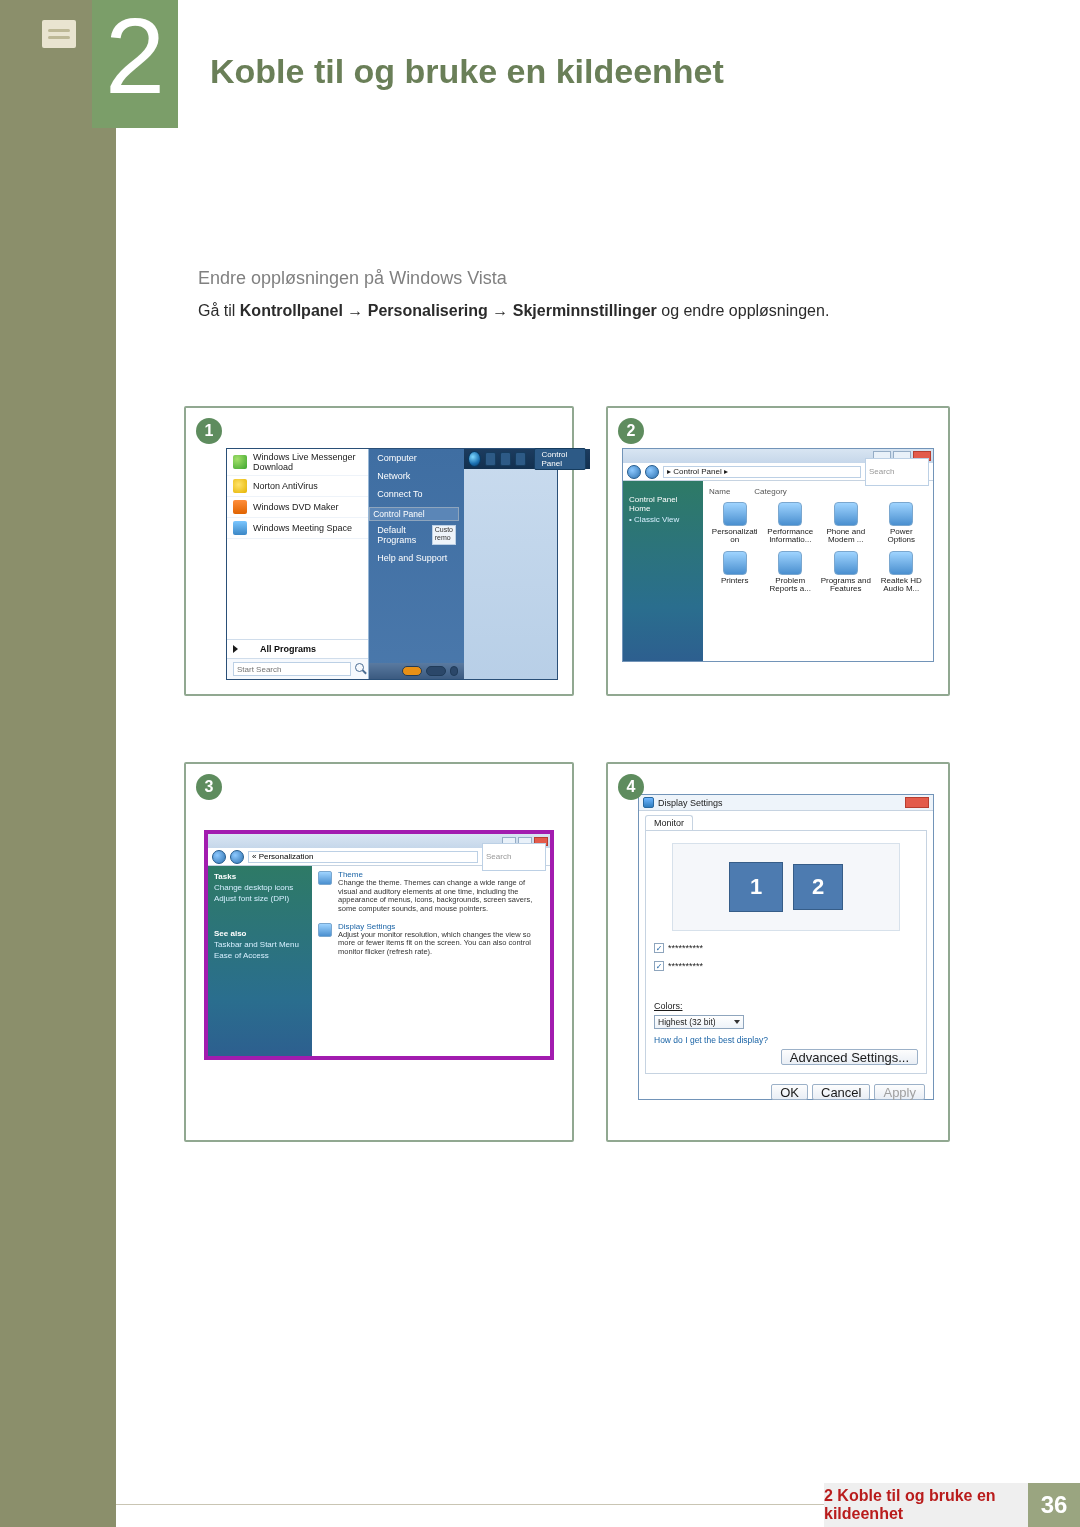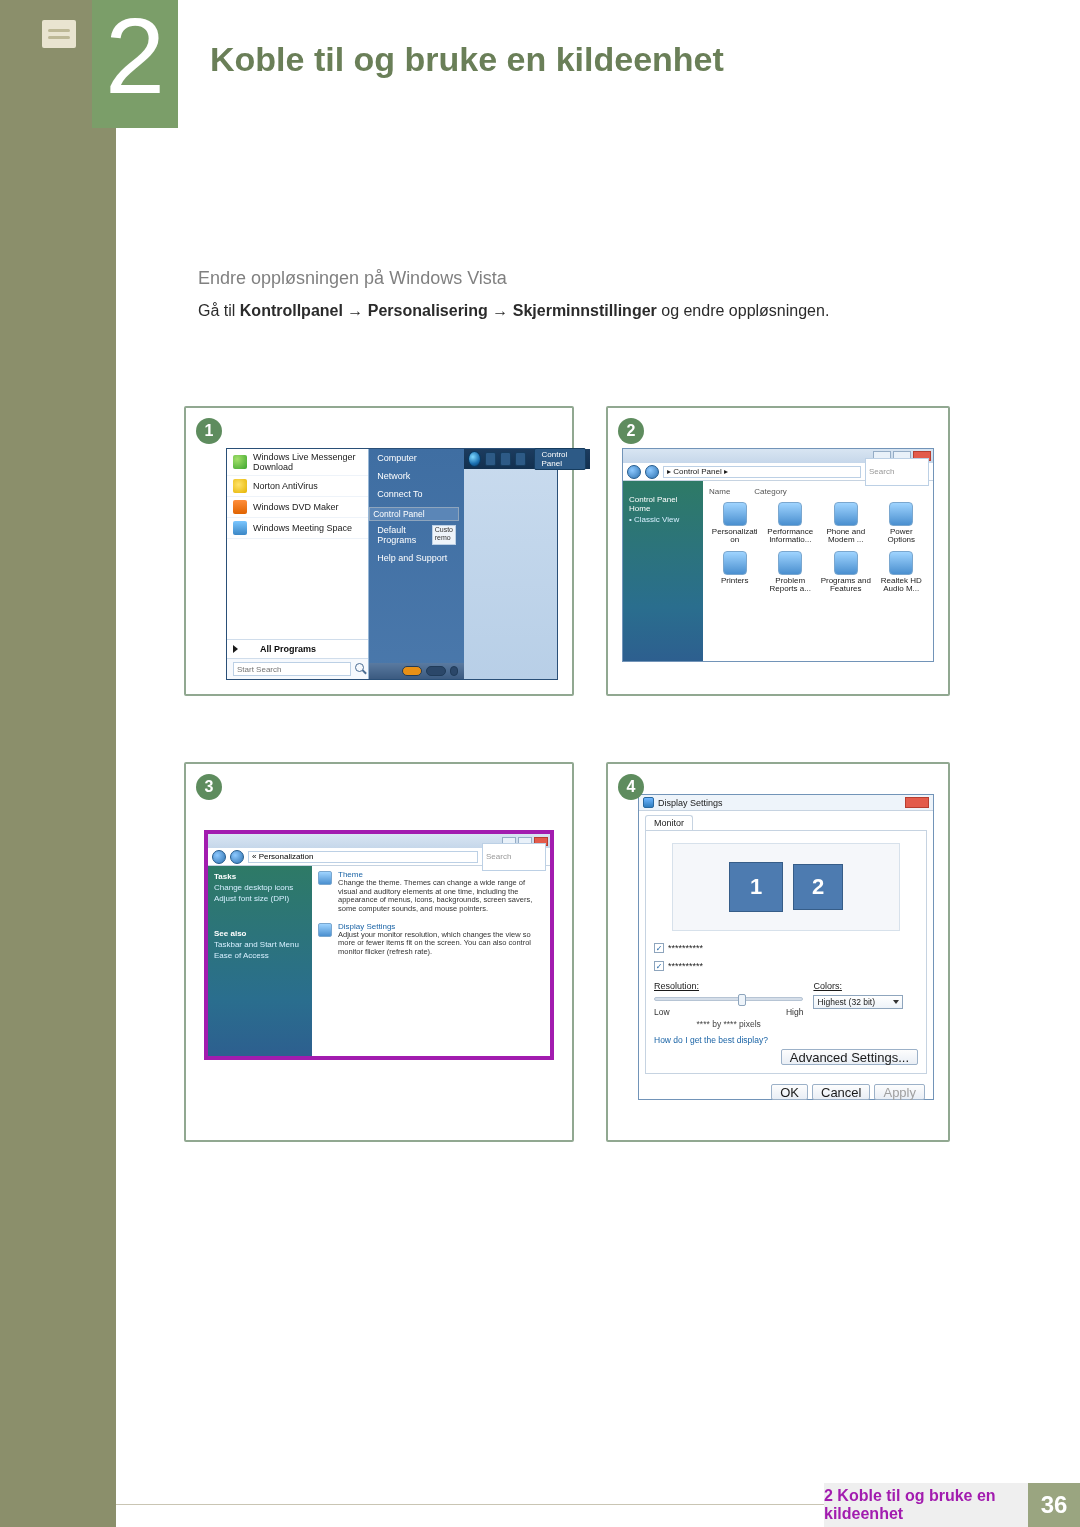--- a/index.html
+++ b/index.html
@@ -44,21 +44,21 @@
     position: absolute;
     left: 0; right: 0; top: 2px;
     text-align: center;
     font-size: 108px;
     line-height: 1;
     color: #ffffff;
     font-weight: 300;
   }
   .page-title {
     position: absolute;
-    left: 210px; top: 40px;
+    left: 210px; top: 52px;
     font-size: 34px;
     font-weight: 700;
     color: #6a7f58;
   }
   .section-heading {
     position: absolute;
     left: 198px; top: 268px;
     font-size: 18px;
     color: #808080;
   }
@@ -302,21 +302,21 @@
 
   
   .footer-bar {
     position:absolute; left: 824px; right: 0; bottom: 0;
     height: 44px; display:flex;
   }
   .footer-text {
     flex:1; background:#efefef;
     display:flex; align-items:center; justify-content:flex-end;
     padding-right:14px;
-    color:#a21caf; font-weight:700; font-size:16px;
+    color:#b91c1c; font-weight:700; font-size:16px;
   }
   .footer-num {
     width:52px; background:#9aa580;
     color:#fff; font-size:24px; font-weight:700;
     display:flex; align-items:center; justify-content:center;
   }
   .footer-left-line {
     position:absolute; left:116px; right:256px; bottom:22px;
     height:1px; background:#c9c5b3;
   }
@@ -530,31 +530,20 @@
       </div>
       <div class="ident-row">
         <span class="tick">✓</span>
         <span>**********</span>
       </div>
       <div class="ident-row">
         <span class="tick">✓</span>
         <span>**********</span>
       </div>
       <div class="ds-sliders">
-        <div class="sl-col">
-          <span class="sl-lab">Resolution:</span>
-          <div class="slider">
-              <span class="thumb"></span>
-            </div>
-          <div class="slider-ends">
-            <span>Low</span>
-            <span>High</span>
-          </div>
-          <div class="px-line">**** by **** pixels</div>
-        </div>
         <div class="sl-col right">
           <span class="sl-lab">Colors:</span>
           <div class="sel">
             <span>Highest (32 bit)</span>
             <span class="car"></span>
           </div>
         </div>
       </div>
       <div class="ds-link">How do I get the best display?</div>
       <div class="ds-adv">

